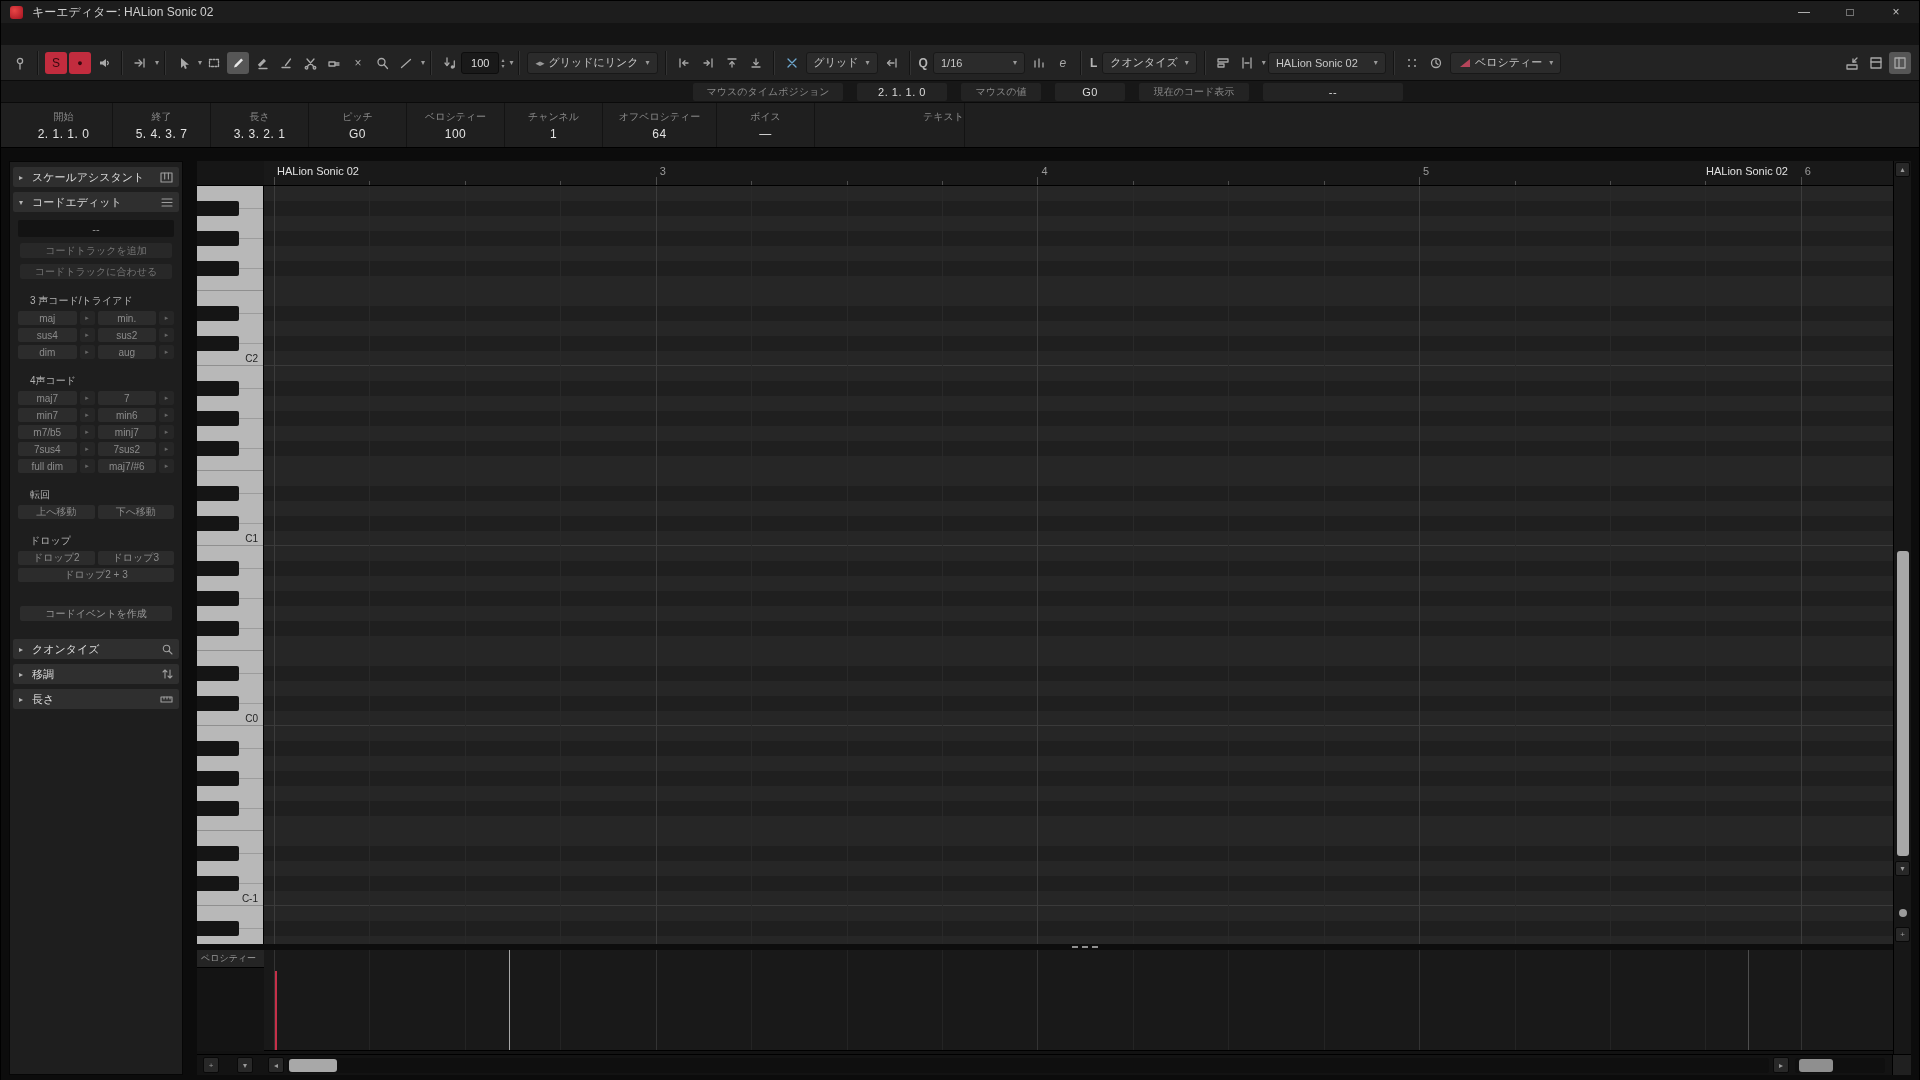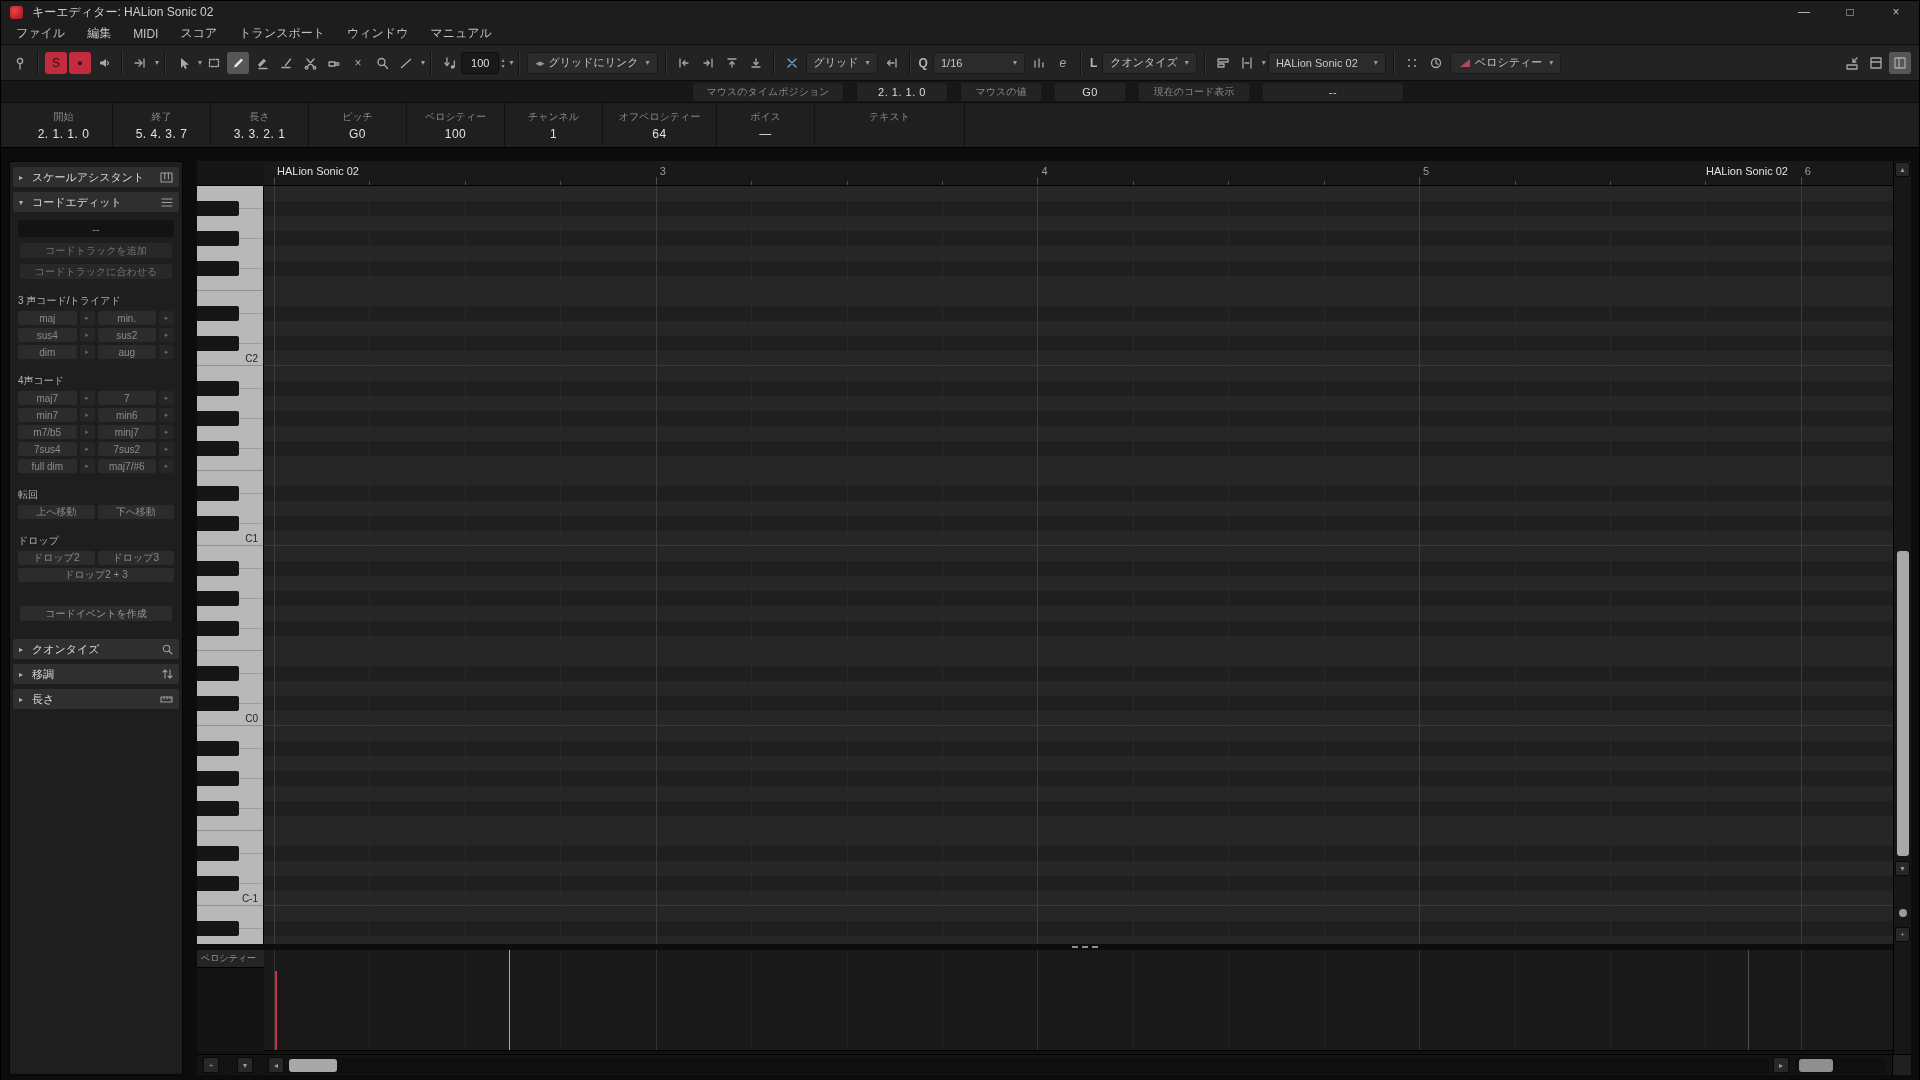--- a/index.html
+++ b/index.html
@@ -35,36 +35,36 @@
   .statusline {position:absolute;left:0;top:80px;width:100%;height:22px;background:#171717;border-bottom:1px solid #0a0a0a;}
   .sl-inner {position:absolute;left:692px;top:2px;display:flex;gap:14px;height:18px;}
   .sbox {background:#232323;display:flex;align-items:center;justify-content:center;font-size:10px;border-radius:2px;}
   .sbox.lab {color:#8a8a8a;padding:0 10px;}
   .sbox.val {color:#dcdcdc;font-size:11px;letter-spacing:0.5px;}
 
   
   .infoline {position:absolute;left:0;top:102px;width:100%;height:45px;background:#1f1f1f;border-bottom:1px solid #000;display:flex;padding-left:14px;}
   .ifield {width:98px;border-right:1px solid #131313;display:flex;flex-direction:column;align-items:center;justify-content:center;gap:3px;}
   .ifield.wide {width:114px;}
-  .ifield.wider {width:150px;}
+  .ifield.wider {width:150px;align-items:flex-end;}
   .ilabel {font-size:10px;color:#8a8a8a;}
   .ivalue {font-size:12px;color:#e2e2e2;letter-spacing:0.5px;min-height:13px;}
 
   
   .main {position:absolute;left:0;top:147px;width:100%;height:933px;background:#0c0c0c;}
 
   
   .sidebar {position:absolute;left:8px;top:13px;width:174px;height:914px;background:#1e1e1e;border:1px solid #060606;overflow:hidden;}
   .phead {height:20px;margin:5px 3px 0;background:#2f2f2f;border-radius:2px;display:flex;align-items:center;padding:0 6px;gap:5px;}
   .phead .arr {font-size:8px;color:#b5b5b5;width:8px;flex:none;}
   .phead .ptitle {font-size:11px;color:#ddd;flex:1;}
   .phead svg.ic {stroke:#9f9f9f;stroke-width:1.1;flex:none;}
   .cur-chord {margin:8px 8px 0;height:17px;background:#131313;border-radius:2px;color:#999;font-size:11px;display:flex;align-items:center;justify-content:center;}
   .sb-btn {margin:6px 10px 0;height:15px;background:#282828;border-radius:2px;color:#747474;font-size:10px;display:flex;align-items:center;justify-content:center;}
-  .sb-label {font-size:10px;color:#b2b2b2;margin:15px 0 0 8px;}
+  .sb-label {font-size:10px;color:#b2b2b2;margin:15px 0 0 20px;}
   .chord-row {display:flex;margin:3px 8px 0;gap:3px;height:14px;}
   .cbtn {flex:1;background:#2c2c2c;border-radius:2px;color:#8c8c8c;font-size:10px;display:flex;align-items:center;justify-content:center;white-space:nowrap;overflow:hidden;}
   .cfly {width:15px;background:#262626;border-radius:2px;color:#666;font-size:7px;display:flex;align-items:center;justify-content:center;flex:none;}
 
   
   .editor {position:absolute;left:196px;top:13px;width:1714px;height:914px;background:#121212;}
   .ruler-corner {position:absolute;left:0;top:0;width:67px;height:25px;background:#161616;border-bottom:1px solid #000;}
   .ruler {position:absolute;left:67px;top:0;width:1629px;height:25px;background:#191919;border-bottom:1px solid #000;overflow:hidden;}
   .r-num {position:absolute;top:4px;font-size:11px;color:#9a9a9a;}
   .r-part {position:absolute;top:4px;font-size:11px;color:#e0e0e0;white-space:nowrap;}
@@ -115,29 +115,20 @@
   <div class="titlebar">
     <div class="app-icon"></div>
     <div class="title-text">キーエディター: HALion Sonic 02</div>
     <div class="wbtns">
       <div class="wbtn">—</div>
       <div class="wbtn">□</div>
       <div class="wbtn">×</div>
     </div>
   </div>
 
-  <div class="menubar" id="menubar">
-      <div class="menu-item">ファイル</div>
-      <div class="menu-item">編集</div>
-      <div class="menu-item">MIDI</div>
-      <div class="menu-item">スコア</div>
-      <div class="menu-item">トランスポート</div>
-      <div class="menu-item">ウィンドウ</div>
-      <div class="menu-item">マニュアル</div>
-    </div>
 
   <div class="toolbar">
     <div class="tbtn">
         <svg class="ic" width="14" height="14">
           <circle cx="7" cy="5" r="2.6"></circle>
           <path d="M7 8v5"></path>
         </svg>
       </div>
     <div class="tsep"></div>
     <div class="tbtn red">

